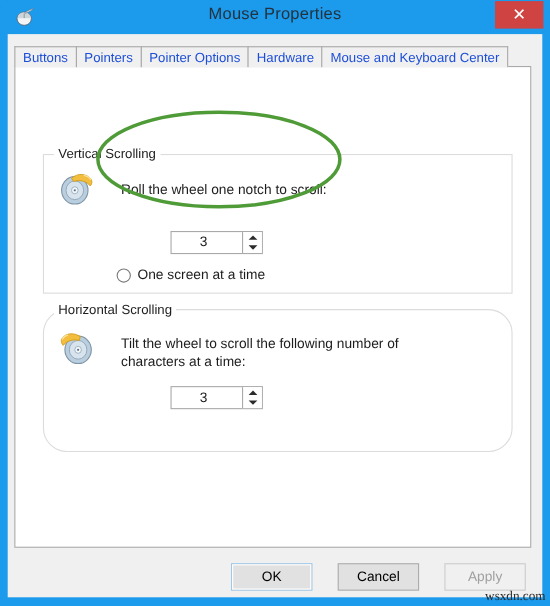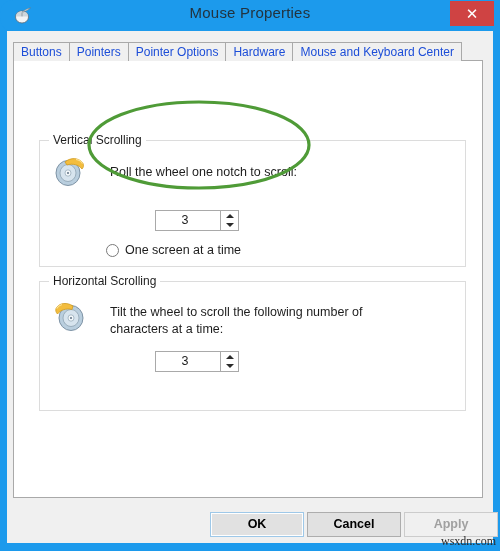--- a/index.html
+++ b/index.html
@@ -123,21 +123,21 @@
     font-size: 12px;
     color: #1d1d1d;
     white-space: nowrap;
   }
   #group-vertical {
     left: 25px; top: 79px;
     width: 427px; height: 127px;
   }
   #group-horizontal {
     left: 25px; top: 220px;
-    width: 427px; height: 130px;
+    width: 427px; height: 130px; border-radius: 22px;
   }
 
   
   .wheel-icon {
     position: absolute;
     width: 36px; height: 36px;
   }
 
   
   .body-text {
@@ -227,30 +227,29 @@
     position: absolute;
     left: 86px; top: 99px;
     width: 226px; height: 92px;
     pointer-events: none;
     z-index: 20;
   }
 
   
   .dlg-button {
     position: absolute;
-    width: 94px; height: 25px;
+    width: 74px; height: 25px;
     font-size: 12.5px;
     line-height: 23px;
     text-align: center;
     background: #e1e1e1;
     border: 1px solid #adadad;
     color: #000000;
     box-sizing: border-box;
     cursor: pointer;
-    font-weight: bold;
   }
   .dlg-button.default {
     border: 1px solid #9ec8e8;
     outline: 1px solid #ffffff;
     outline-offset: -2px;
   }
   .dlg-button.disabled {
     color: #a0a0a0;
     border-color: #cccccc;
     background: #f0f0f0;

